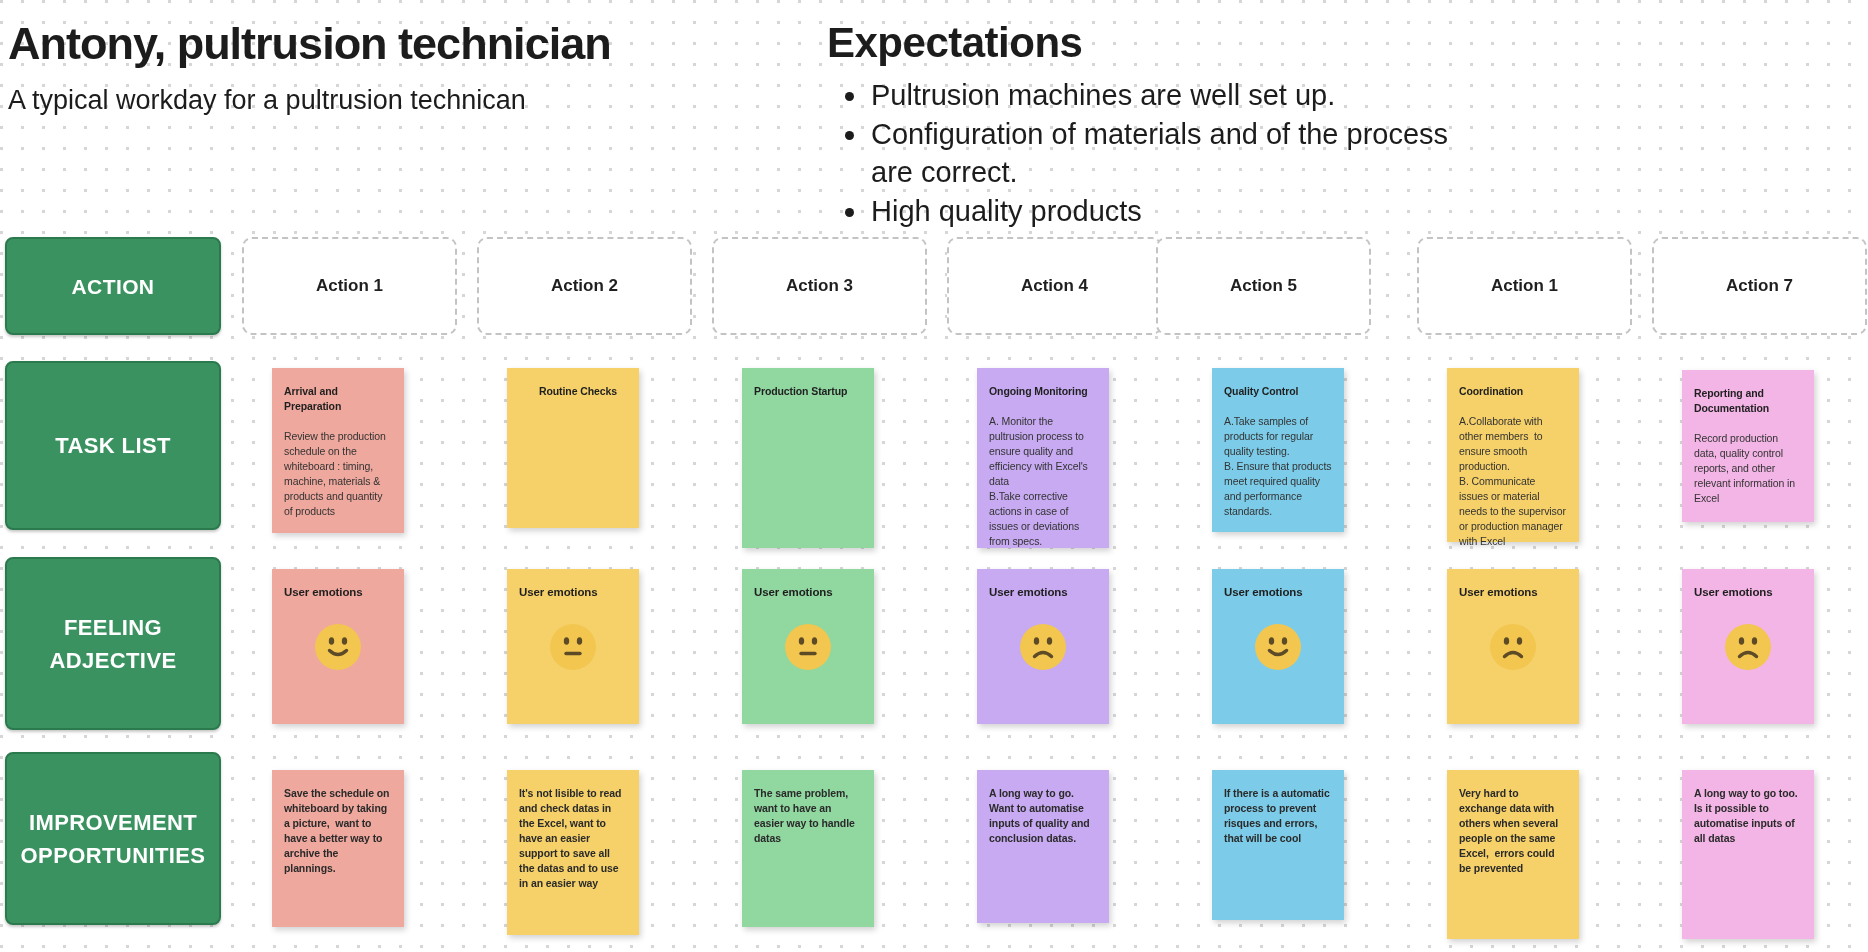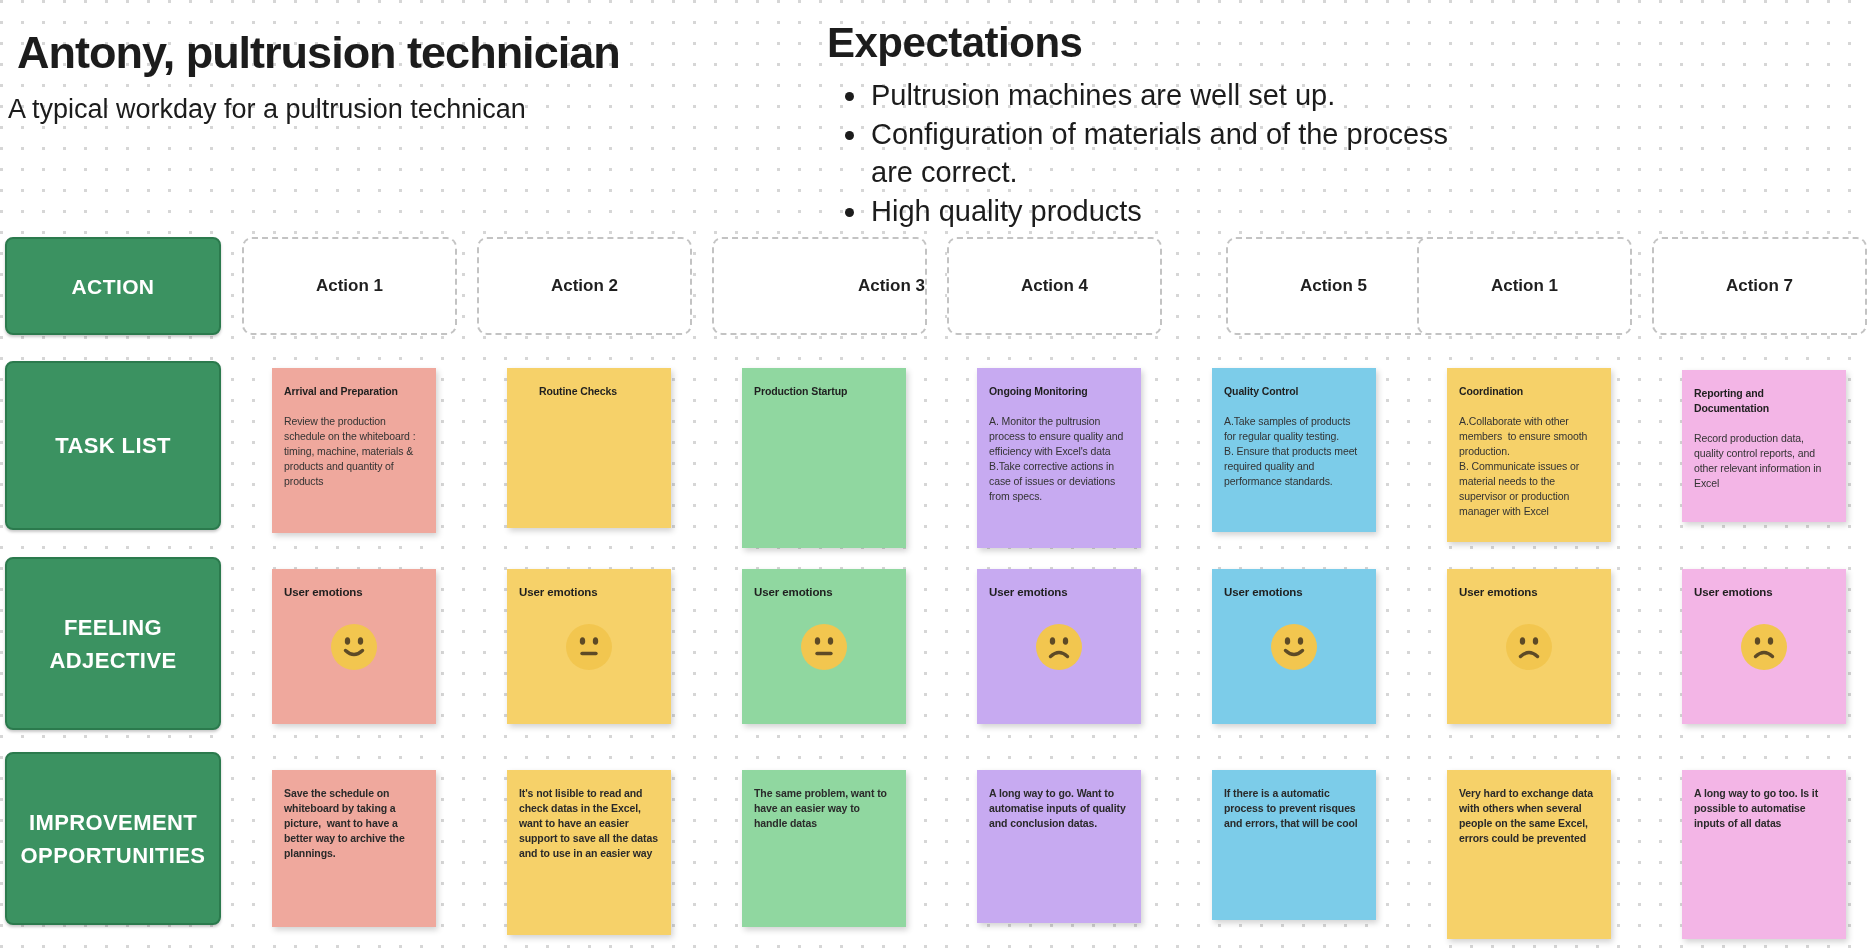--- a/index.html
+++ b/index.html
@@ -4,21 +4,21 @@
 <style>
   html,body{margin:0;padding:0;background:#fff;}
   body{font-family:"Liberation Sans","DejaVu Sans",sans-serif;color:#1e1e1e;}
   .board{
     position:relative;width:1868px;height:952px;overflow:hidden;background:#fff;
     background-image:radial-gradient(circle,#d6d6d6 1.5px,rgba(0,0,0,0) 1.6px);
     background-size:21px 21px;background-position:12px 12px;
   }
   
   .persona{position:absolute;left:8px;top:18px;}
-  .persona h1{margin:9px;font-size:45px;line-height:1.15;font-weight:700;letter-spacing:-1px;color:#1c1c1c;}
+  .persona h1{margin:0;font-size:45px;line-height:1.15;font-weight:700;letter-spacing:-1px;color:#1c1c1c;}
   .persona p{margin:14px 0 0 0;font-size:27px;line-height:1.2;font-weight:400;color:#1c1c1c;}
   .expectations{position:absolute;left:827px;top:20px;width:640px;}
   .expectations h2{margin:0;font-size:42px;line-height:1.1;font-weight:700;letter-spacing:-0.5px;color:#1c1c1c;}
   .expectations ul{margin:10px 0 0 0;padding-left:42px;font-size:29px;line-height:38.5px;color:#1c1c1c;}
   .expectations li{padding-left:2px;}
   
   .row-header{
     position:absolute;left:5px;width:216px;box-sizing:border-box;
     background:#3B9261;border:2px solid #2B7A4D;border-radius:8px;
     box-shadow:0 2px 3px rgba(0,0,0,.22);
@@ -33,21 +33,21 @@
   #hdr-imp{top:752px;height:173px;}
   
   .action-box{
     position:absolute;top:237px;height:98px;width:215px;box-sizing:border-box;
     background:#fff;border:2px dashed #c3c3c3;border-radius:10px;
     display:flex;align-items:center;justify-content:center;
   }
   .action-box span{font-size:17px;font-weight:700;color:#1f1f1f;}
   
   .sticky{
-    position:absolute;width:164px;box-sizing:border-box;padding:16px 12px 12px 12px;
+    position:absolute;width:132px;box-sizing:border-box;padding:16px 12px 12px 12px;
     box-shadow:2px 3px 6px rgba(0,0,0,.18);
   }
   .sticky-title{font-size:10.5px;font-weight:700;letter-spacing:-.1px;line-height:15px;color:#1f1f1f;margin-bottom:15px;}
   .sticky-body{font-size:10.5px;font-weight:400;letter-spacing:-.1px;line-height:15px;color:#333;white-space:pre-wrap;}
   .sticky-body.bold{font-weight:700;color:#2a2a2a;}
   .feel .sticky-title{margin-bottom:0;}
   .emoji-wrap{position:absolute;left:0;top:55px;width:100%;display:flex;justify-content:center;}
 </style>
 </head>
 <body>
@@ -118,21 +118,21 @@
     <circle cx="23" cy="23" r="23" fill="#F2C64F"></circle>
     <ellipse cx="16.5" cy="17" rx="2.7" ry="3.8" fill="#5D4A26"></ellipse>
     <ellipse cx="29.5" cy="17" rx="2.7" ry="3.8" fill="#5D4A26"></ellipse>
     <line x1="16" y1="29.5" x2="30" y2="29.5" stroke="#5D4A26" stroke-width="3.4" stroke-linecap="round"></line>
           </svg>
         </div>
       </div>
       <div class="sticky" style="left: 507px; top: 770px; height: 165px; background: rgb(246, 209, 105);">
         <div class="sticky-body bold">It's not lisible to read and check datas in the Excel, want to have an easier support to save all the datas and to use in an easier way</div>
       </div>
-      <div class="action-box" style="left: 712px; justify-content: flex-end;">
+      <div class="action-box" style="left: 712px;">
         <span>Action 3</span>
       </div>
       <div class="sticky" style="left: 742px; top: 368px; height: 180px; background: rgb(144, 215, 160);">
         <div class="sticky-title">Production Startup</div>
       </div>
       <div class="sticky feel" style="left: 742px; top: 569px; height: 155px; background: rgb(144, 215, 160);">
         <div class="sticky-title" style="font-size: 11.5px;">User emotions</div>
         <div class="emoji-wrap">
           <svg viewBox="0 0 46 46" width="46" height="46" aria-hidden="true">
     <circle cx="23" cy="23" r="23" fill="#F2C64F"></circle>
@@ -160,21 +160,21 @@
     <circle cx="23" cy="23" r="23" fill="#F2C64F"></circle>
     <ellipse cx="16.5" cy="17" rx="2.7" ry="3.8" fill="#5D4A26"></ellipse>
     <ellipse cx="29.5" cy="17" rx="2.7" ry="3.8" fill="#5D4A26"></ellipse>
     <path d="M14.5 32.5 Q23 24.5 31.5 32.5" stroke="#5D4A26" stroke-width="3.4" fill="none" stroke-linecap="round"></path>
           </svg>
         </div>
       </div>
       <div class="sticky" style="left: 977px; top: 770px; height: 153px; background: rgb(199, 170, 241);">
         <div class="sticky-body bold">A long way to go. Want to automatise inputs of quality and conclusion datas.</div>
       </div>
-      <div class="action-box" style="left: 1226px;">
+      <div class="action-box" style="left: 1156px;">
         <span>Action 5</span>
       </div>
       <div class="sticky" style="left: 1212px; top: 368px; height: 164px; background: rgb(124, 204, 233);">
         <div class="sticky-title">Quality Control</div>
         <div class="sticky-body">A.Take samples of products for regular quality testing.
 B. Ensure that products meet required quality and performance standards.</div>
       </div>
       <div class="sticky feel" style="left: 1212px; top: 569px; height: 155px; background: rgb(124, 204, 233);">
         <div class="sticky-title" style="font-size: 11.5px;">User emotions</div>
         <div class="emoji-wrap">

